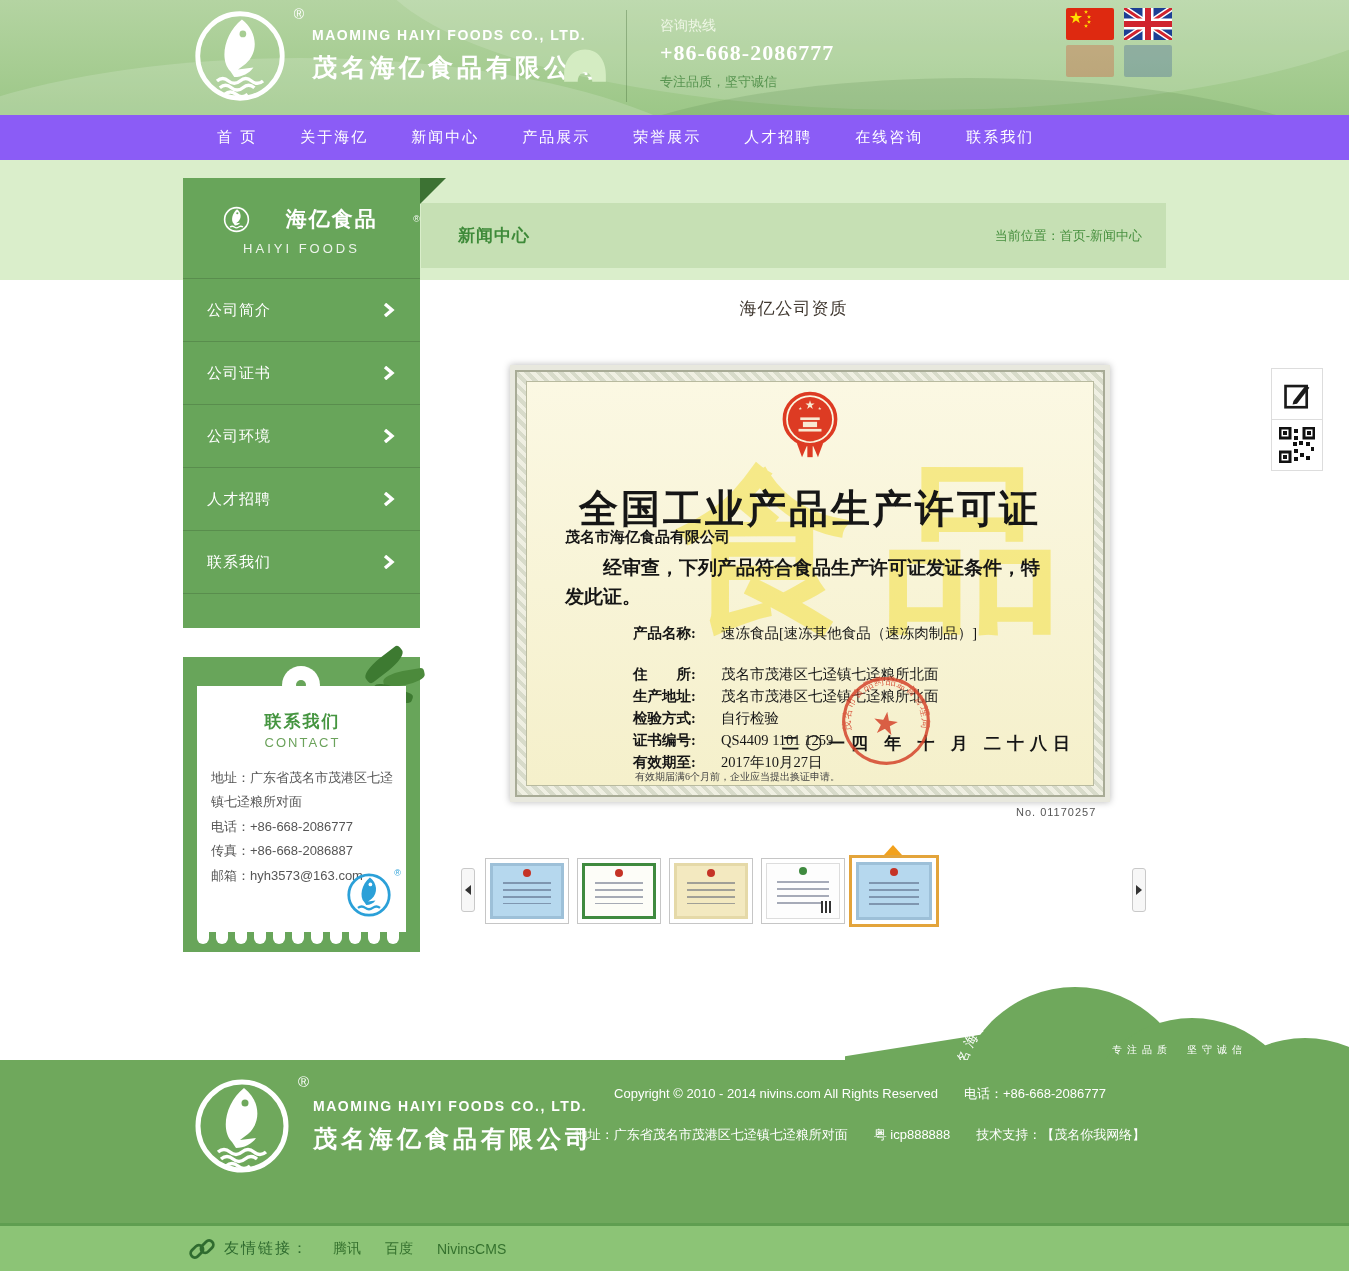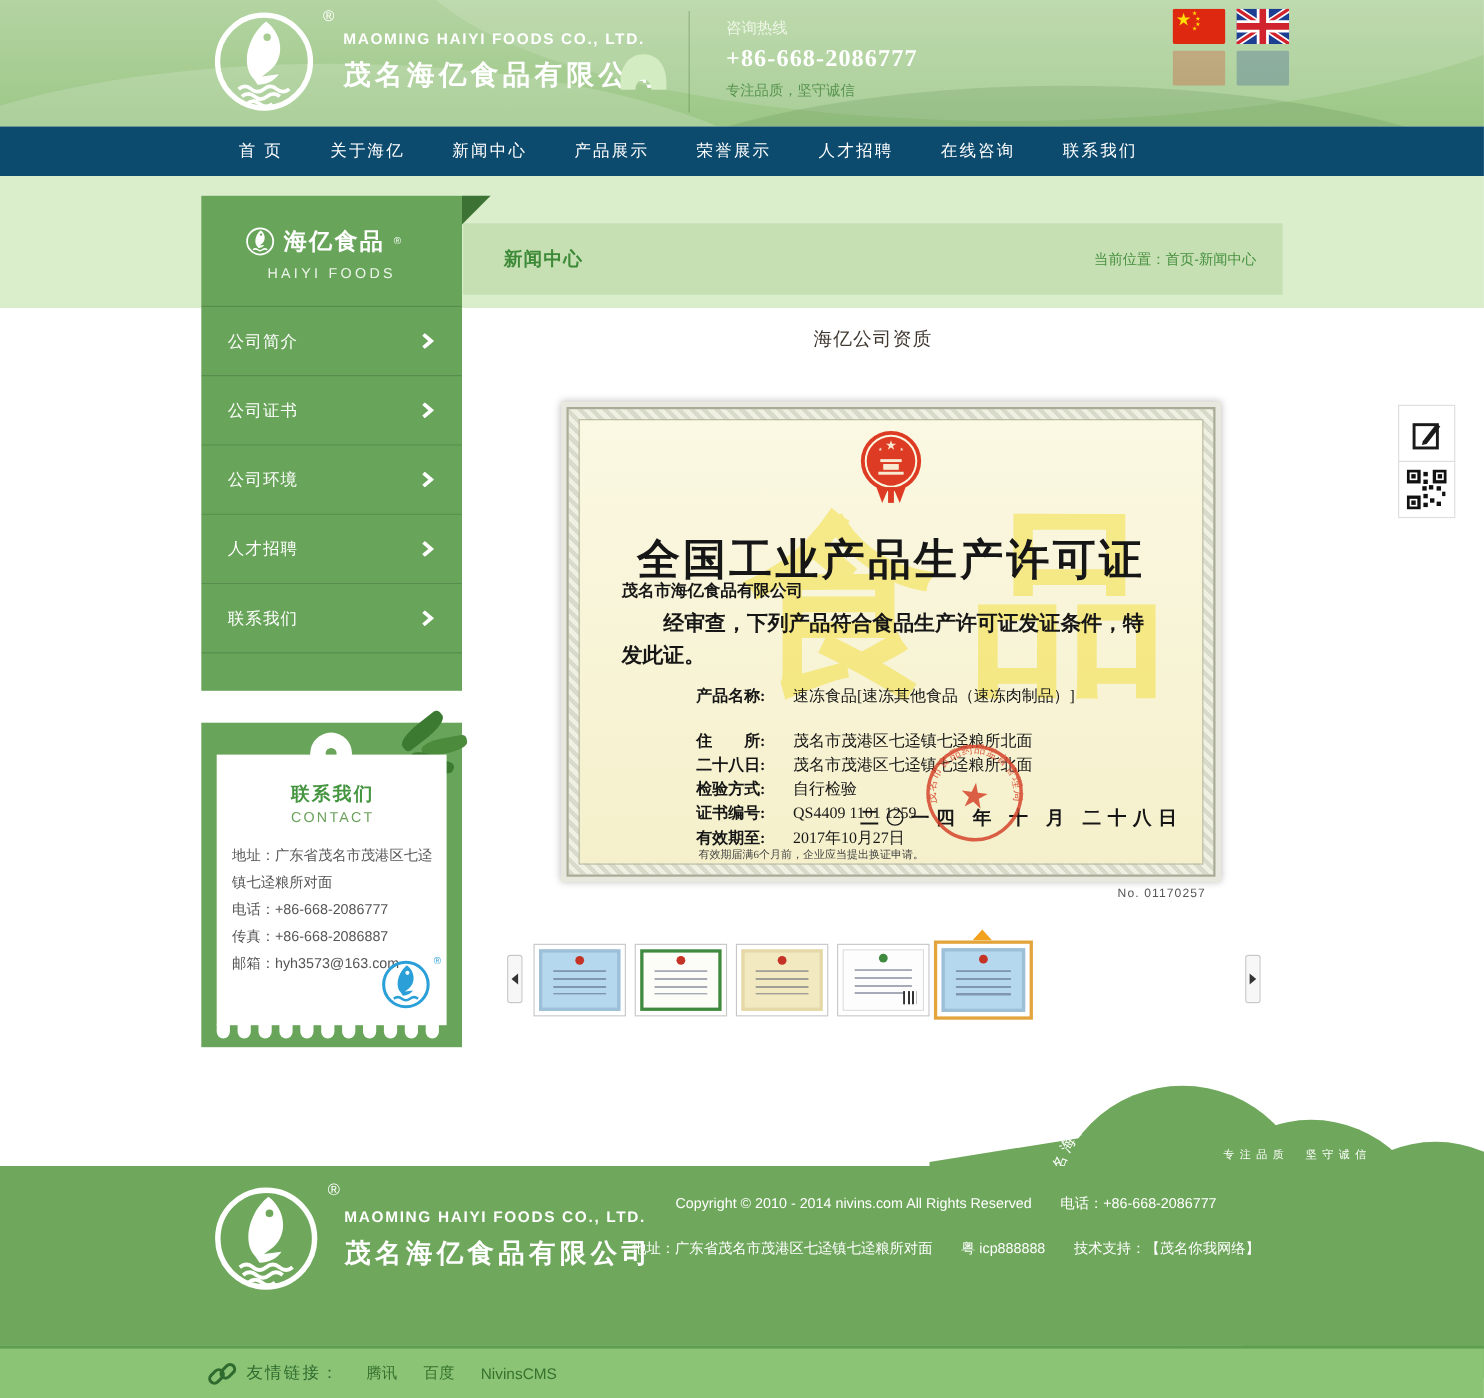--- a/index.html
+++ b/index.html
@@ -26,37 +26,37 @@
   .h-divider { position:absolute; left:626px; top:10px; width:1px; height:92px; background:rgba(60,100,50,0.35); }
   .h-hot { position:absolute; left:660px; top:17px; }
   .h-hot-label { color:#eef6e5; font-size:14px; }
   .h-hot-phone { color:#fff; font-size:22px; font-weight:bold; margin-top:5px; letter-spacing:1px;font-family:Liberation Serif, serif; }
   .h-hot-slogan { color:#579450; font-size:13px; margin-top:7px; }
   .flags { position:absolute; left:1066px; top:8px; display:flex; gap:10px; }
   .flag { cursor:pointer; }
   .flag .refl { transform:scaleY(-1); opacity:0.25; display:block; margin-top:1px; }
 
   
-  .nav { position:absolute; left:0; top:115px; width:1349px; height:45px; background:#0c4a6e;
+  .nav { position:absolute; left:0; top:115px; width:1349px; height:45px; background:#8b5cf6;
     display:flex; align-items:center; padding-left:217px; }
   .nav-item { color:#fff; font-size:15px; letter-spacing:2px; margin-right:43px; cursor:pointer; white-space:nowrap; }
 
   
   .band { position:absolute; left:0; top:160px; width:1349px; height:120px; background:#daeecb; }
   .crumb { position:absolute; left:421px; top:203px; width:745px; height:65px; background:#c6e0b4;
     display:flex; align-items:center; justify-content:space-between; padding:0 24px 0 37px; }
   .crumb-title { color:#3e8a39; font-weight:bold; font-size:17px; letter-spacing:1px; }
   .crumb-loc { color:#47903f; font-size:13px; cursor:pointer; }
 
   
   .sidebar { position:absolute; left:183px; top:178px; width:237px; background:#68a55a; }
   .sb-fold { position:absolute; left:237px; top:0; width:0; height:0;
     border-top:26px solid #3c7233; border-right:26px solid transparent; }
   .sb-head { height:100px; text-align:center; color:#fff; }
-  .sb-brand { padding-top:27px; display:flex; justify-content:flex-start; align-items:center; gap:8px;padding-left:40px; }
+  .sb-brand { padding-top:27px; display:flex; justify-content:space-between; align-items:center; gap:8px;padding-left:40px; }
   .sb-brand-logo { width:27px; height:27px; color:#fff; position:relative; }
   .sb-brand-cn { font-size:21px; font-weight:bold; letter-spacing:2px; }
   .sb-brand-reg { font-size:9px; vertical-align:top; }
   .sb-brand-en { margin-top:8px; font-size:13px; letter-spacing:3px; color:rgba(255,255,255,0.88); }
   .sb-item { height:63px; border-top:1px solid rgba(0,0,0,0.14); display:flex; align-items:center;
     justify-content:space-between; padding:0 24px; color:#fff; font-size:15px; letter-spacing:1px; cursor:pointer; }
   .sb-item svg { display:block; }
   .sb-foot { height:35px; border-top:1px solid rgba(0,0,0,0.14); }
 
   
@@ -323,21 +323,21 @@
         <div class="cert-fields">
           <div class="cert-row first">
               <span class="lab">产品名称:</span>
               <span>速冻食品[速冻其他食品（速冻肉制品）]</span>
             </div>
           <div class="cert-row">
               <span class="lab">住　　所:</span>
               <span>茂名市茂港区七迳镇七迳粮所北面</span>
             </div>
           <div class="cert-row">
-              <span class="lab">二十八日:</span>
+              <span class="lab">生产地址:</span>
               <span>茂名市茂港区七迳镇七迳粮所北面</span>
             </div>
           <div class="cert-row">
               <span class="lab">检验方式:</span>
               <span>自行检验</span>
             </div>
           <div class="cert-row">
               <span class="lab">证书编号:</span>
               <span>QS4409 1101 1259</span>
             </div>

